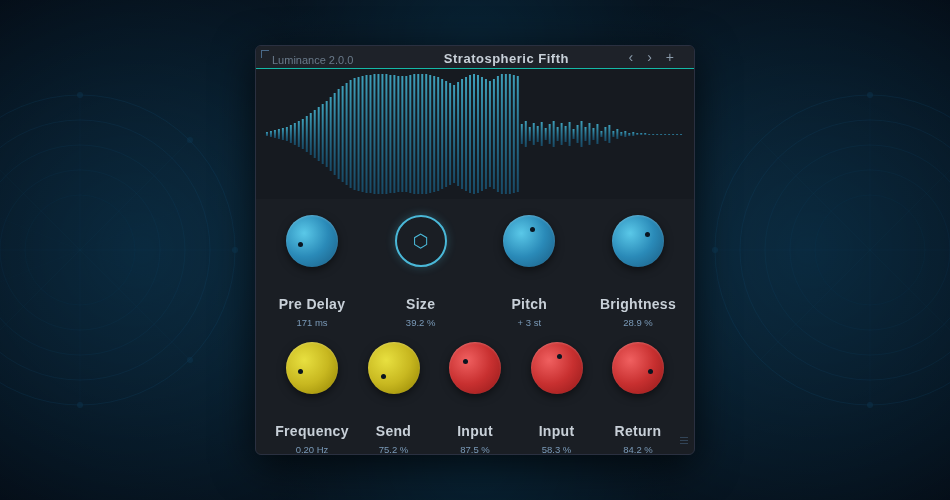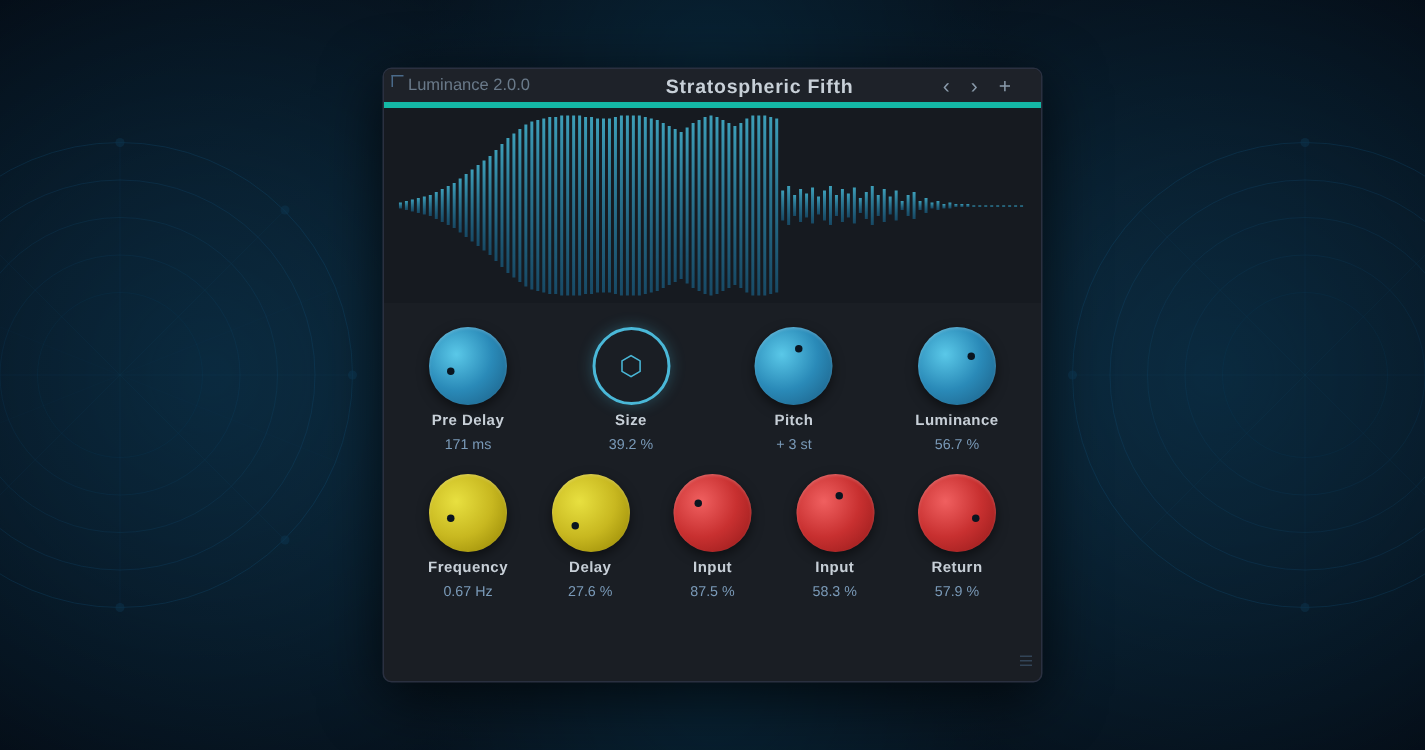--- a/index.html
+++ b/index.html
@@ -41,25 +41,25 @@
       background: #1a1e24;
       border-radius: 6px;
       border: 1px solid #2a3040;
       box-shadow: 0 10px 40px rgba(0,0,0,0.7);
       overflow: hidden;
       z-index: 10;
     }
 
     .title-bar {
       display: flex;
-      align-items: center;
+      align-items: flex-end;
       justify-content: space-between;
       padding: 2px 16px;
       background: #1e2229;
-      border-bottom: 4px solid #14b8a6;
+      border-bottom: 1px solid #14b8a6;
     }
 
     .plugin-name {
       font-size: 11px;
       color: #6a7a8a;
       font-weight: 500;
     }
 
     .preset-name {
       font-size: 13px;
@@ -164,25 +164,26 @@
       color: #4ab8d8;
     }
 
     .knob-size {
       background: transparent;
       border: 2px solid #4ab8d8;
       box-shadow: 0 0 10px rgba(74,184,216,0.3);
     }
 
     .knob-label {
-      font-size: 10px;
+      font-size: 14px;
       color: #c8d0d8;
       font-weight: 600;
       text-align: right;
       letter-spacing: 0.3px;
+      margin-top: 24px;
     }
 
     .knob-value {
       font-size: 9.5px;
       color: #7a9ab8;
       text-align: center;
     }
 
     .resize-handle {
       position: absolute;
@@ -426,58 +427,58 @@
           <div class="knob knob-blue">
             <div class="knob-dot dot-top"></div>
           </div>
           <div class="knob-label">Pitch</div>
           <div class="knob-value">+ 3 st</div>
         </div>
         <div class="knob-group">
           <div class="knob knob-blue">
             <div class="knob-dot dot-top-right"></div>
           </div>
-          <div class="knob-label">Luminance</div>
-          <div class="knob-value">56.7 %</div>
+          <div class="knob-label">Brightness</div>
+          <div class="knob-value">28.9 %</div>
         </div>
       </div>
 
     <div class="knobs-row" id="row2">
         <div class="knob-group">
           <div class="knob knob-yellow">
             <div class="knob-dot dot-left"></div>
           </div>
           <div class="knob-label">Frequency</div>
-          <div class="knob-value">0.67 Hz</div>
+          <div class="knob-value">0.20 Hz</div>
         </div>
         <div class="knob-group">
           <div class="knob knob-yellow">
             <div class="knob-dot dot-bottom-left"></div>
           </div>
-          <div class="knob-label">Delay</div>
-          <div class="knob-value">27.6 %</div>
+          <div class="knob-label">Send</div>
+          <div class="knob-value">75.2 %</div>
         </div>
         <div class="knob-group">
           <div class="knob knob-red">
             <div class="knob-dot dot-top-left"></div>
           </div>
           <div class="knob-label">Input</div>
           <div class="knob-value">87.5 %</div>
         </div>
         <div class="knob-group">
           <div class="knob knob-red">
             <div class="knob-dot dot-top"></div>
           </div>
           <div class="knob-label">Input</div>
           <div class="knob-value">58.3 %</div>
         </div>
         <div class="knob-group">
           <div class="knob knob-red">
             <div class="knob-dot dot-right"></div>
           </div>
           <div class="knob-label">Return</div>
-          <div class="knob-value">57.9 %</div>
+          <div class="knob-value">84.2 %</div>
         </div>
       </div>
   </div>
 
   <div class="resize-handle"></div>
 </div>
 
 </body></html>

